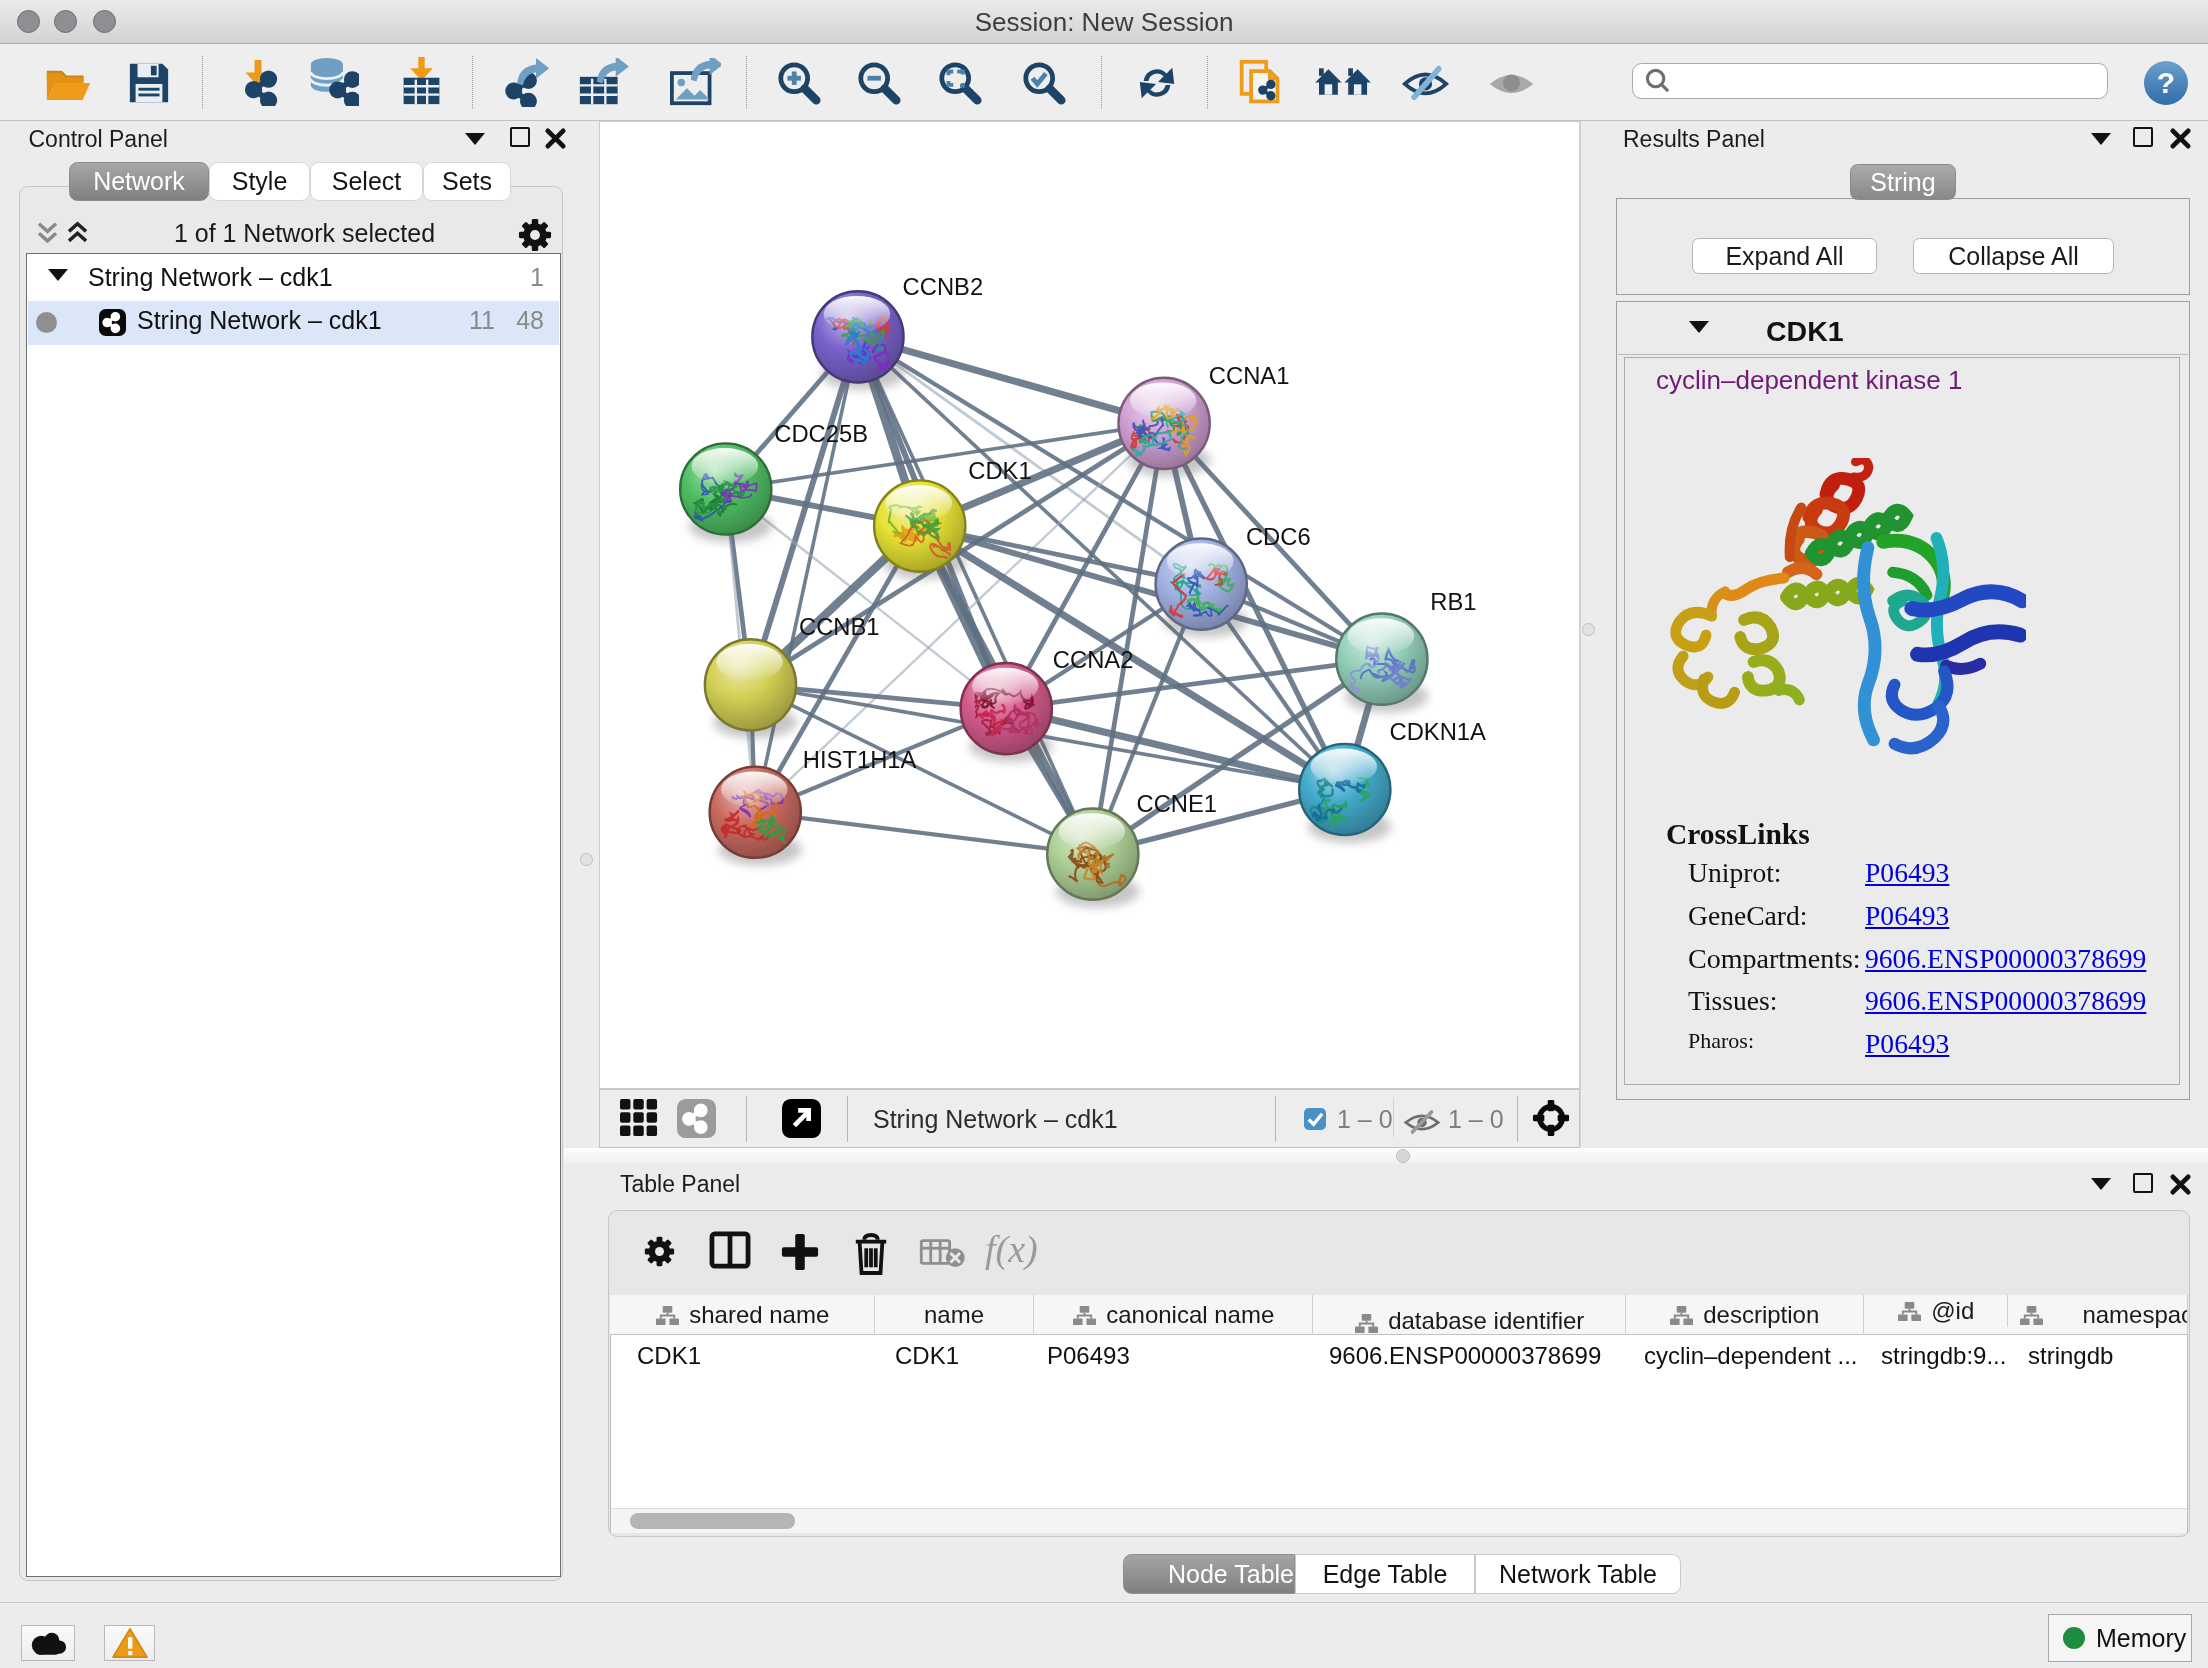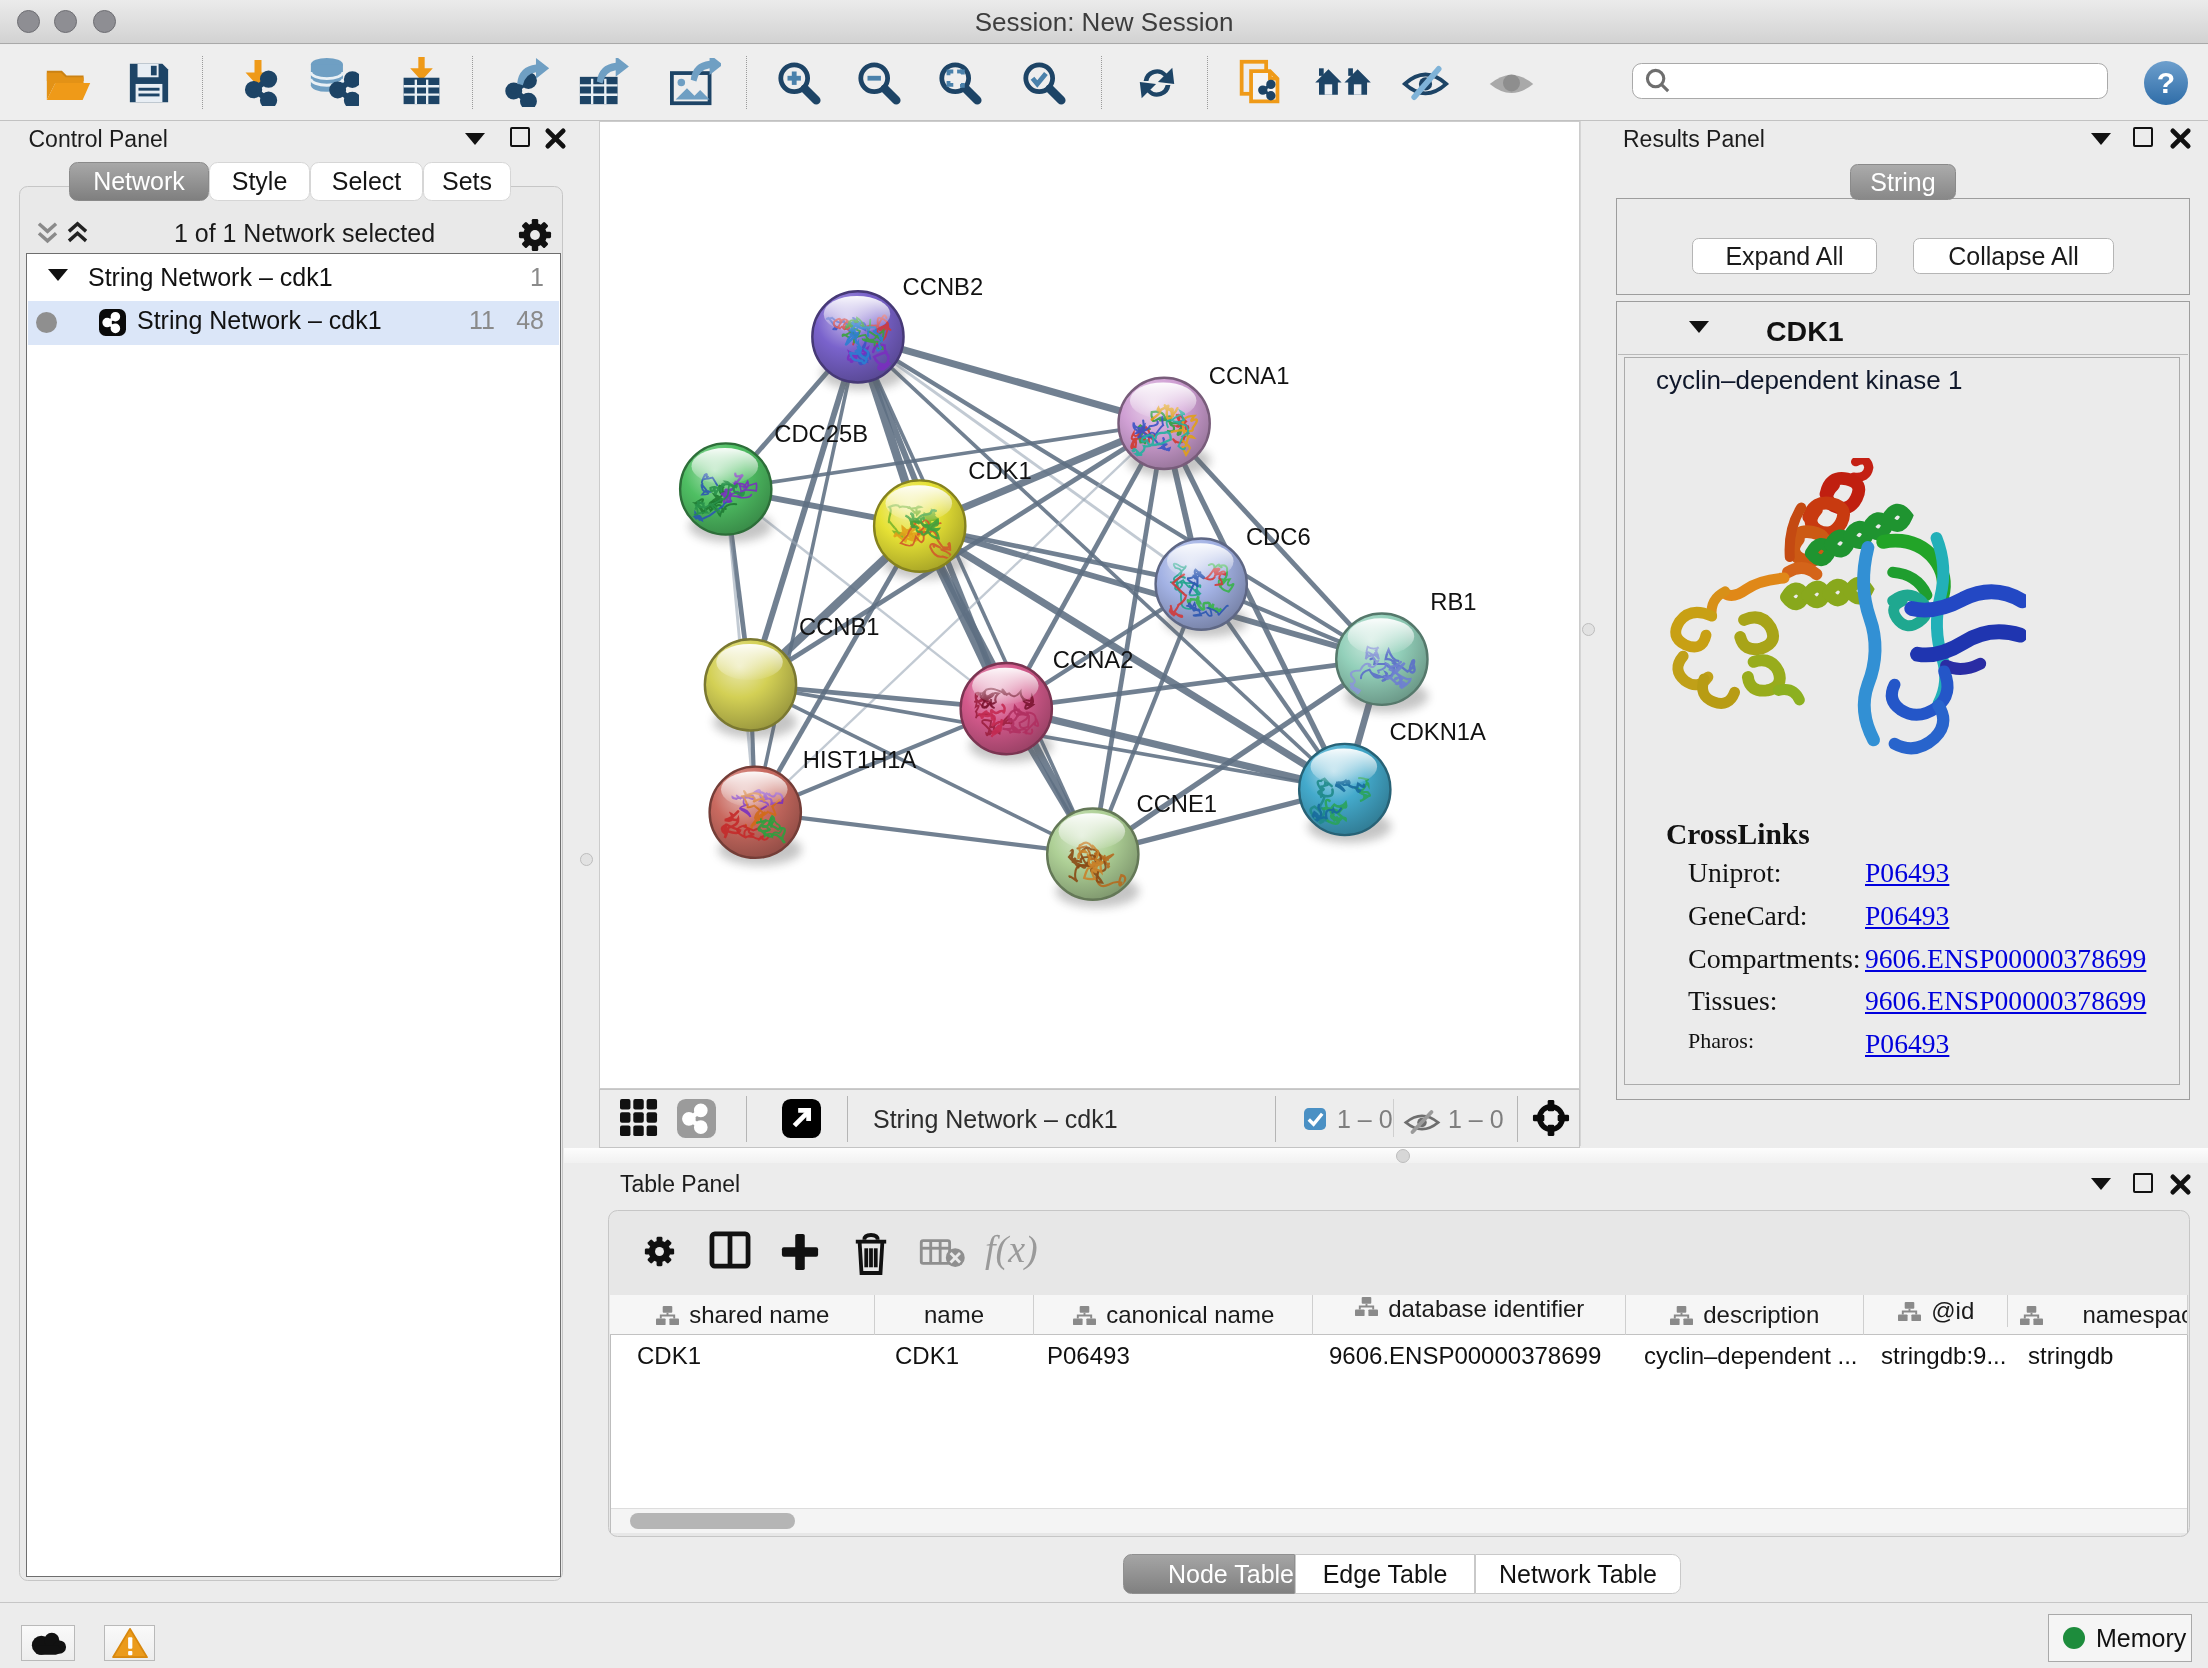--- a/index.html
+++ b/index.html
@@ -599,21 +599,21 @@
     </svg></div>
 <div class="abs" style="left:1616px;top:198px;width:574px;height:97px;background:#ebebeb;border:1.9px solid #9d9d9d"></div>
 <div class="abs" style="left:1850px;top:164px;width:106px;height:36px;background:linear-gradient(#ababab,#888888);border:1px solid #8a8a8a;border-radius:7.6px;color:#fff;font-size:25px;text-align:center;line-height:35px">String</div>
 <div class="abs" style="left:1692px;top:238px;width:185px;height:36px;background:#fff;border:1px solid #b5b5b5;border-radius:6.7px;font-size:25px;color:#1a1a1a;text-align:center;line-height:34px">Expand All</div>
 <div class="abs" style="left:1913px;top:238px;width:201px;height:36px;background:#fff;border:1px solid #b5b5b5;border-radius:6.7px;font-size:25px;color:#1a1a1a;text-align:center;line-height:34px">Collapse All</div>
 <div class="abs" style="left:1616px;top:301px;width:574px;height:799px;background:#ebebeb;border:1.9px solid #9d9d9d"></div>
 <div class="abs tri-down" style="left:1689px;top:321px"></div>
 <div class="abs" style="left:1766px;top:315px;font-size:28.5px;font-weight:bold;color:#111">CDK1</div>
 <div class="abs" style="left:1618px;top:354px;width:570px;border-top:1px solid #b9b9b9"></div>
 <div class="abs" style="left:1624px;top:357px;width:556px;height:728px;background:#ebebeb;border:1px solid #ababab"></div>
-<div class="abs" style="left:1656px;top:365px;font-size:26px;color:#0f172a">cyclin–dependent kinase 1</div>
+<div class="abs" style="left:1656px;top:365px;font-size:26px;color:#701a75">cyclin–dependent kinase 1</div>
 <svg width="360" height="301" viewBox="0 0 378 316" style="position:absolute;left:1666px;top:458px">
     <path d="M199 4 q12 -6 14 6 q-2 12 -16 10" fill="none" stroke="#c42014" stroke-width="9.5" stroke-linecap="round" stroke-opacity="1"></path>
     <path d="M168 38 q4 -20 22 -16 q18 4 10 20 q-8 16 -24 8 q-14 -8 0 -22" fill="none" stroke="#c01f10" stroke-width="13.5" stroke-linecap="round" stroke-opacity="1"></path>
     <path d="M150 62 q6 -18 24 -14 q18 4 10 20 q-9 16 -25 8 q-13 -8 -1 -22" fill="none" stroke="#c83a10" stroke-width="13.5" stroke-linecap="round" stroke-opacity="1"></path>
     <path d="M132 92 q4 -18 22 -14 q18 4 11 19 q-8 16 -24 9 q-13 -8 -2 -21" fill="none" stroke="#cc5a14" stroke-width="13.5" stroke-linecap="round" stroke-opacity="1"></path>
     <path d="M128 120 q16 -10 30 2" fill="none" stroke="#d4641a" stroke-width="12.5" stroke-linecap="round" stroke-opacity="1"></path>
     <path d="M142 52 q-14 22 -12 52" fill="none" stroke="#c44a12" stroke-width="10.5" stroke-linecap="round" stroke-opacity="1"></path>
     <path d="M124 126 q-26 2 -40 12 q-14 10 -22 4" fill="none" stroke="#e08818" stroke-width="11.5" stroke-linecap="round" stroke-opacity="1"></path>
     <path d="M62 140 q-16 8 -14 26" fill="none" stroke="#d89018" stroke-width="10.5" stroke-linecap="round" stroke-opacity="1"></path>
     <path d="M48 166 q-22 -10 -34 6 q-10 16 6 24 q18 8 22 -10" fill="none" stroke="#c8a014" stroke-width="11.5" stroke-linecap="round" stroke-opacity="1"></path>
@@ -742,21 +742,21 @@
           <rect x="15" y="15" width="10" height="7" rx="1"></rect>
         </g>
         <g stroke="#8a8a8a" stroke-width="2" fill="none">
           <path d="M13 9 v3 M6 15 v-3 h14 v3"></path>
         </g>
       </svg>
       <span style="font-size:24px;color:#1a1a1a;white-space:nowrap">canonical name</span>
     </div>
   </div>
 <div class="abs" style="left:1313px;top:1295px;width:313px;border-right:1px solid #cfcfcf;overflow:hidden">
-    <div style="display:flex;align-items:flex-start;justify-content:center;height:40px;gap:9.5px;overflow:hidden">
+    <div style="display:flex;align-items:flex-end;justify-content:center;height:40px;gap:9.5px;overflow:hidden">
       <svg width="25" height="23" viewBox="0 0 26 24" style="flex:none;">
         <g fill="#8a8a8a">
           <rect x="8" y="2" width="10" height="7" rx="1"></rect>
           <rect x="1" y="15" width="10" height="7" rx="1"></rect>
           <rect x="15" y="15" width="10" height="7" rx="1"></rect>
         </g>
         <g stroke="#8a8a8a" stroke-width="2" fill="none">
           <path d="M13 9 v3 M6 15 v-3 h14 v3"></path>
         </g>
       </svg>

